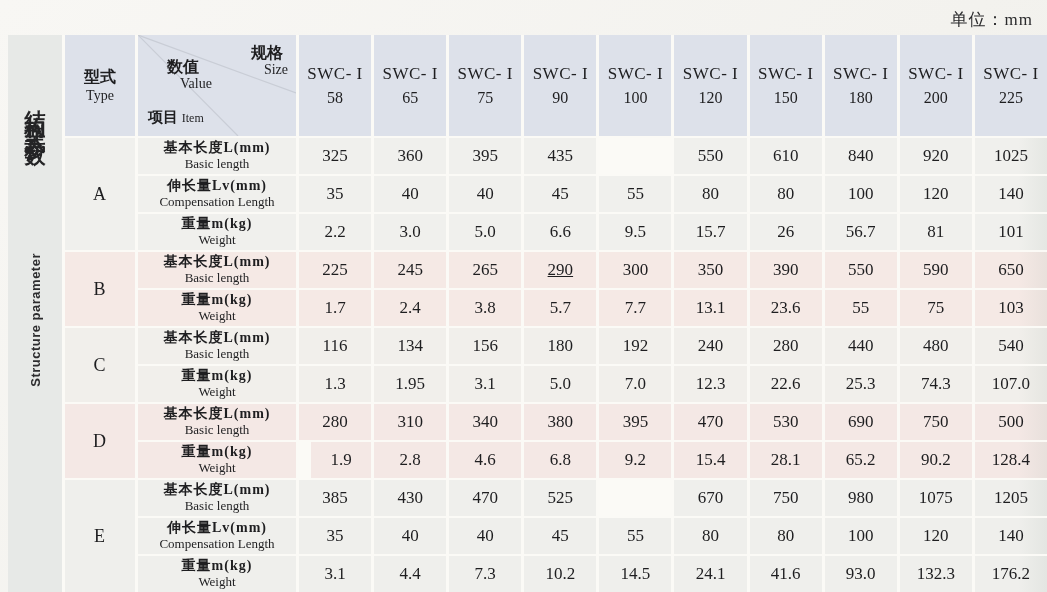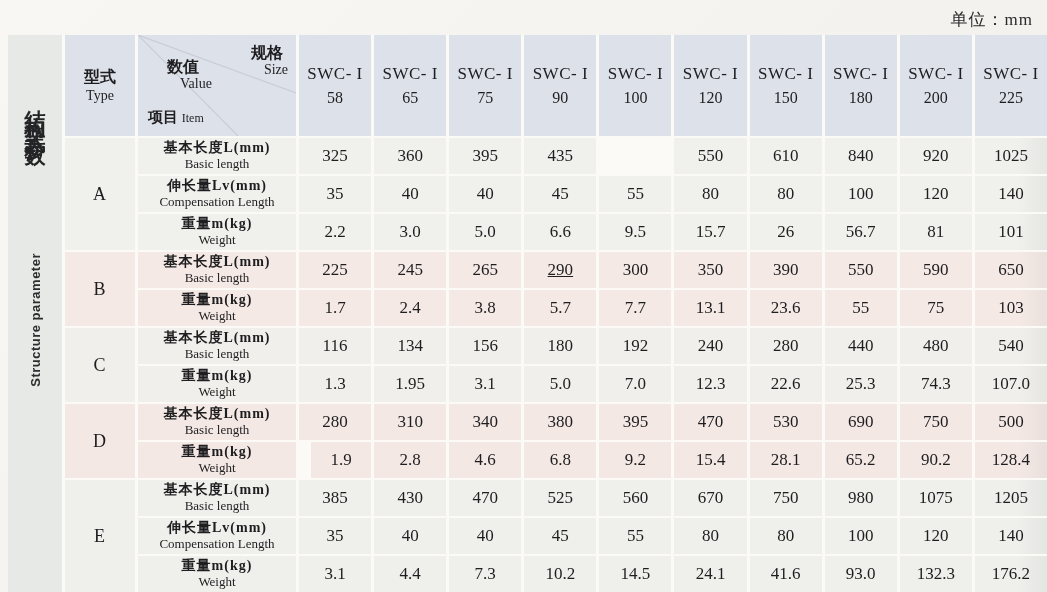--- a/index.html
+++ b/index.html
@@ -288,21 +288,20 @@
       <div class="cell g-D val-cell lastcol" style="grid-area: 10 / 13;">128.4</div>
       <div class="cell g-E type-cell" style="grid-area: 11 / 2 / span 3;">E</div>
       <div class="cell g-E item-cell" style="grid-area: 11 / 3;">
         <div class="item-zh">基本长度L(mm)</div>
         <div class="item-en">Basic length</div>
       </div>
       <div class="cell g-E val-cell" style="grid-area: 11 / 4;">385</div>
       <div class="cell g-E val-cell" style="grid-area: 11 / 5;">430</div>
       <div class="cell g-E val-cell" style="grid-area: 11 / 6;">470</div>
       <div class="cell g-E val-cell" style="grid-area: 11 / 7;">525</div>
-      <div class="cell g-E val-cell" style="grid-area: 11 / 8;">560</div>
       <div class="cell g-E val-cell" style="grid-area: 11 / 9;">670</div>
       <div class="cell g-E val-cell" style="grid-area: 11 / 10;">750</div>
       <div class="cell g-E val-cell" style="grid-area: 11 / 11;">980</div>
       <div class="cell g-E val-cell" style="grid-area: 11 / 12;">1075</div>
       <div class="cell g-E val-cell lastcol" style="grid-area: 11 / 13;">1205</div>
       <div class="cell g-E item-cell" style="grid-area: 12 / 3;">
         <div class="item-zh">伸长量Lv(mm)</div>
         <div class="item-en">Compensation Length</div>
       </div>
       <div class="cell g-E val-cell" style="grid-area: 12 / 4;">35</div>

